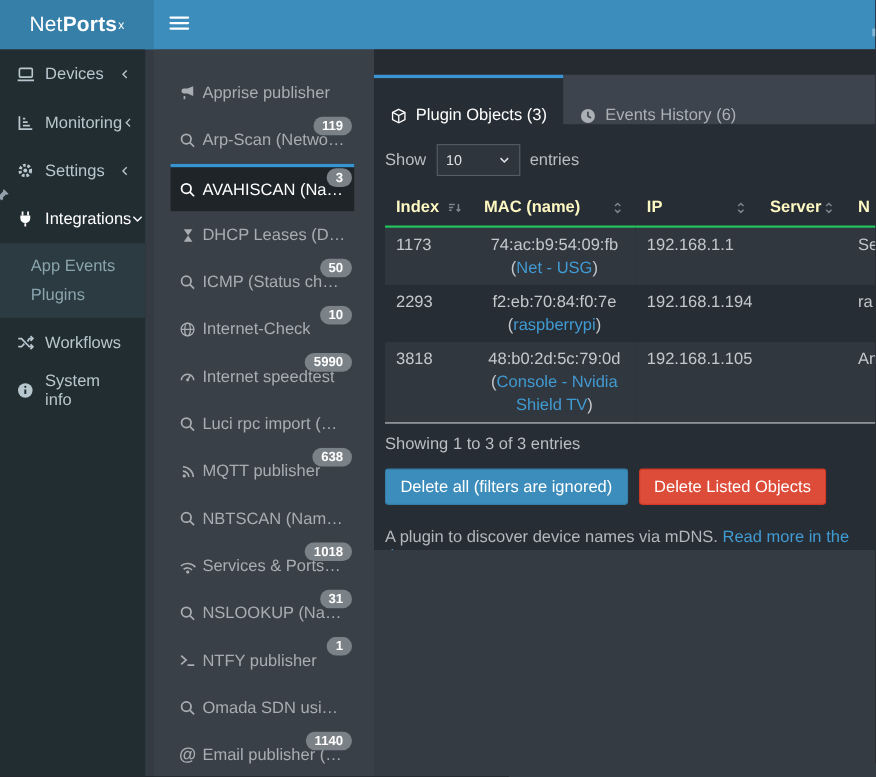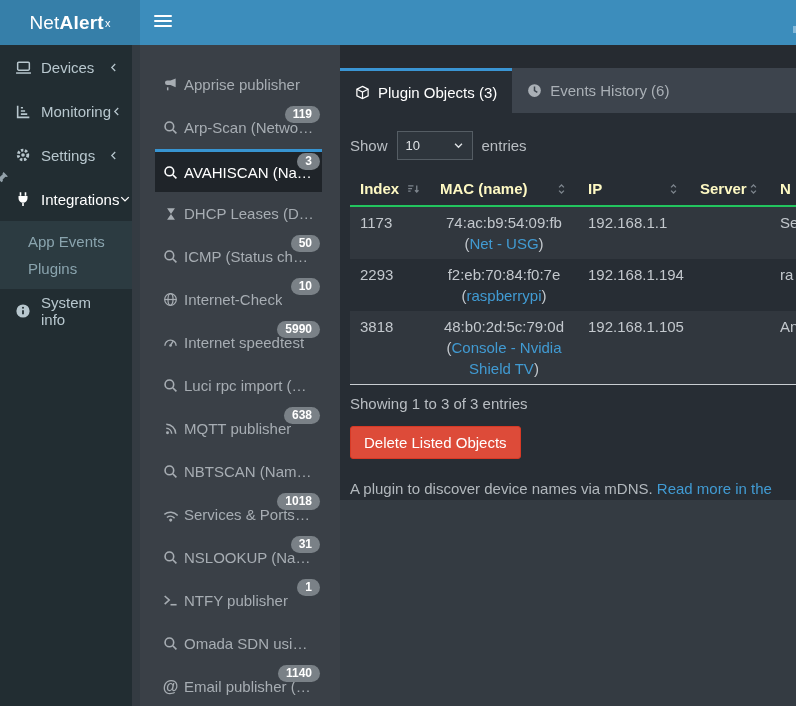--- a/index.html
+++ b/index.html
@@ -37,21 +37,21 @@
   .pbadge{position:absolute;top:0;right:2px;background:#7a8187;color:#fff;border-radius:10px;
           font-size:12px;line-height:17px;padding:0 8px;font-weight:600;}
   .pitem.sel .pbadge{top:1px;}
   .pbadge:empty{display:none;}
   .at-glyph{font-size:16px;font-weight:700;line-height:1;}
 
   
   .main{position:absolute;left:340px;top:45px;right:0;bottom:0;background:#343b42;}
   .band{height:23px;background:#262b31;}
   .tabs{display:flex;height:45px;background:#3d444d;}
-  .tab{display:flex;align-items:center;gap:8px;padding:0 15px;color:#aab0b6;font-size:15px;cursor:pointer;
+  .tab{display:flex;align-items:flex-end;gap:8px;padding:0 15px;color:#aab0b6;font-size:15px;cursor:pointer;
        border:none;background:transparent;box-sizing:border-box;}
   .tab .ticon{width:15px;height:15px;display:flex;align-items:center;}
   .tab.active{background:#272d34;color:#fff;border-top:3px solid #3a95d4;padding-top:0;}
 
   .panel{background:#272d34;height:387px;box-sizing:border-box;padding:13px 0 13px 10px;overflow:hidden;color:#b9bec3;}
   .showrow{display:flex;align-items:center;gap:9px;font-size:15px;margin-top:5px;}
   .select{width:76px;height:29px;background:#2e353c;border:1px solid #555d64;display:flex;align-items:center;
           justify-content:space-between;padding:0 8px;font-size:13px;color:#dfe3e6;cursor:pointer;box-sizing:border-box;}
 
   table{border-collapse:collapse;table-layout:fixed;width:615px;margin-top:12px;font-size:15px;color:#c3c8cd;}
@@ -74,21 +74,21 @@
 
   svg{display:block;}
 </style>
 </head>
 <body>
 
 <div class="app">
 
   <div class="logo">
     <span class="thin">Net</span>
-      <b>Alert</b>
+      <b>Ports</b>
       <sup>x</sup>
   </div>
   <div class="navbar">
     <button class="hamburger">
         <i></i>
         <i></i>
         <i></i>
       </button>
     <span class="edge-dot"></span>
   </div>
@@ -151,20 +151,31 @@
           </svg>
         </span>
     </div>
     <div class="submenu">
       <div class="sub">
           <span>App Events</span>
         </div>
       <div class="sub">
           <span>Plugins</span>
         </div>
+    </div>
+    <div class="snav">
+      <span class="sicon">
+          <svg width="17" height="17" viewBox="0 0 16 16" fill="none" stroke="currentColor" stroke-width="1.5">
+            <path d="M1.5 4.5h2.8L11 11.5h3"></path>
+            <path d="M12 9.5l2 2-2 2"></path>
+            <path d="M1.5 11.5h2.8l2.4-2.6M9.4 7 11 4.5h3"></path>
+            <path d="M12 2.5l2 2-2 2"></path>
+          </svg>
+        </span>
+      <span>Workflows</span>
     </div>
     <div class="snav">
       <span class="sicon">
           <svg width="16" height="16" viewBox="0 0 16 16">
             <circle cx="8" cy="8" r="6.6" fill="currentColor"></circle>
             <path d="M8 7.2v4" stroke="#222d32" stroke-width="1.8"></path>
             <circle cx="8" cy="4.7" r="1" fill="#222d32"></circle>
           </svg>
         </span>
       <span>System info</span>
@@ -446,20 +457,21 @@
             <td>192.168.1.105</td>
             <td></td>
             <td>An</td>
           </tr>
         </tbody>
       </table>
 
       <div class="summary">Showing 1 to 3 of 3 entries</div>
 
       <div class="btnrow">
+        <button class="btn blue">Delete all (filters are ignored)</button>
         <button class="btn red">Delete Listed Objects</button>
       </div>
 
       <div class="desc">
         <span>A plugin to discover device names via mDNS.</span>
         <a class="doclink">Read more in the docs.</a>
       </div>
     </div>
   </div>
 

